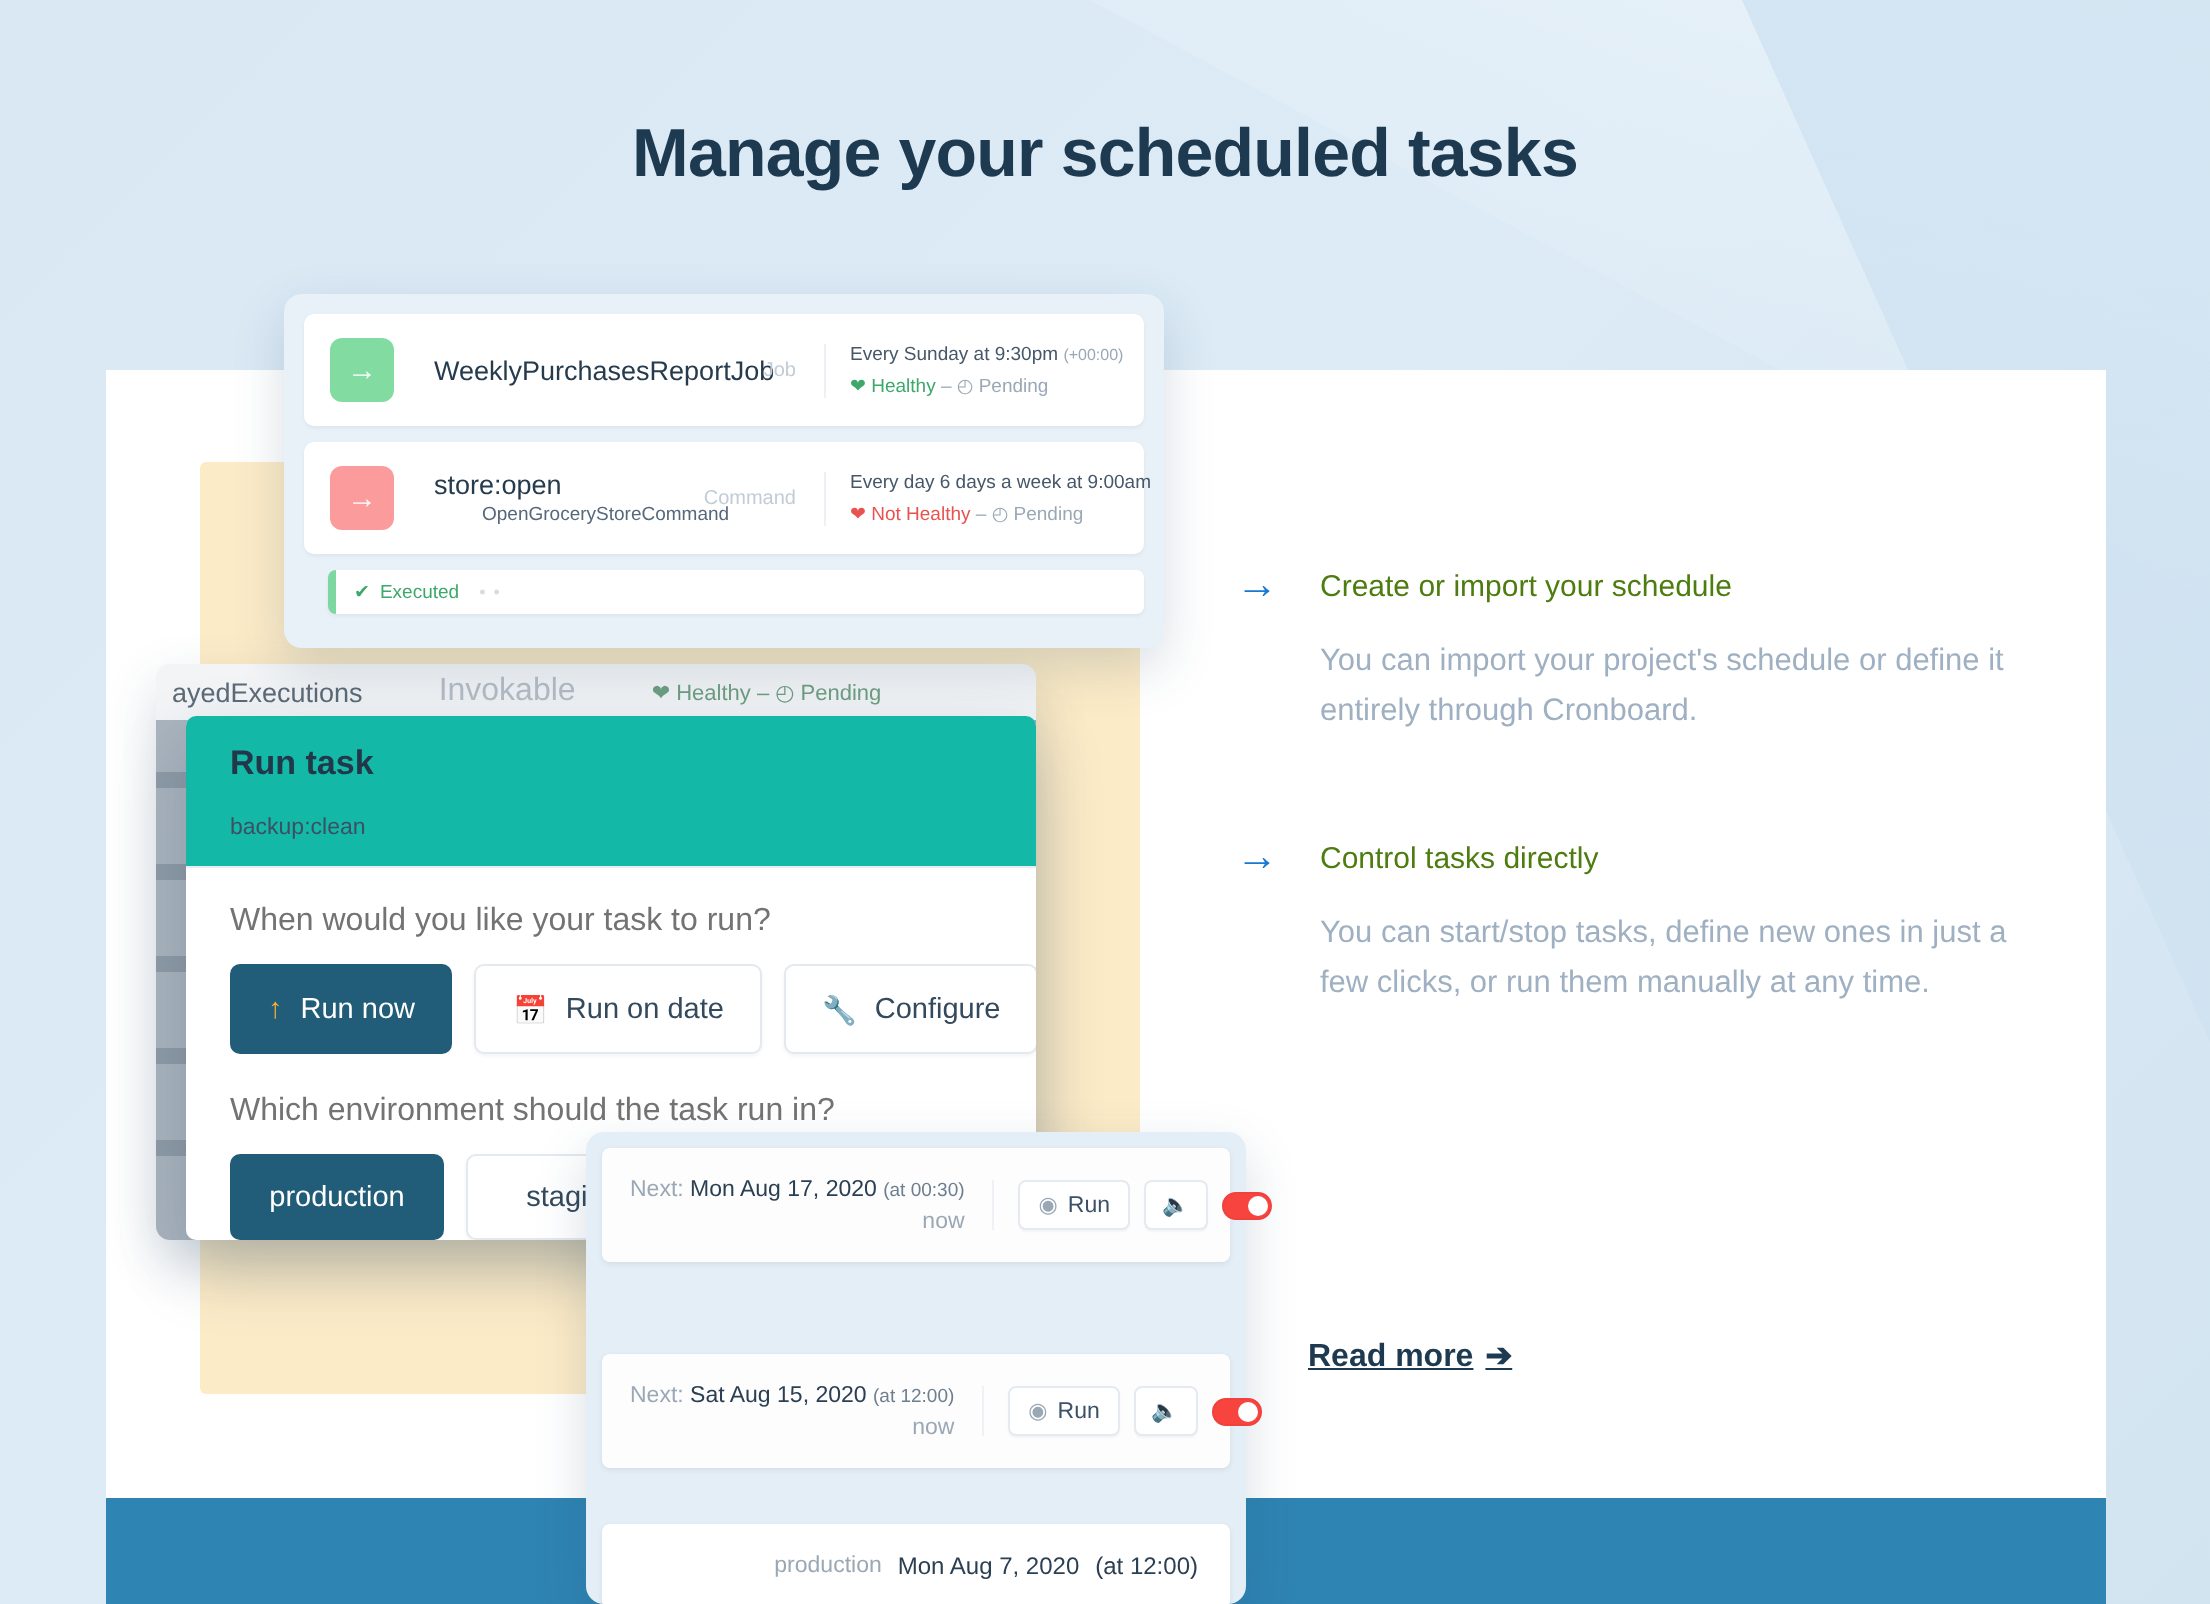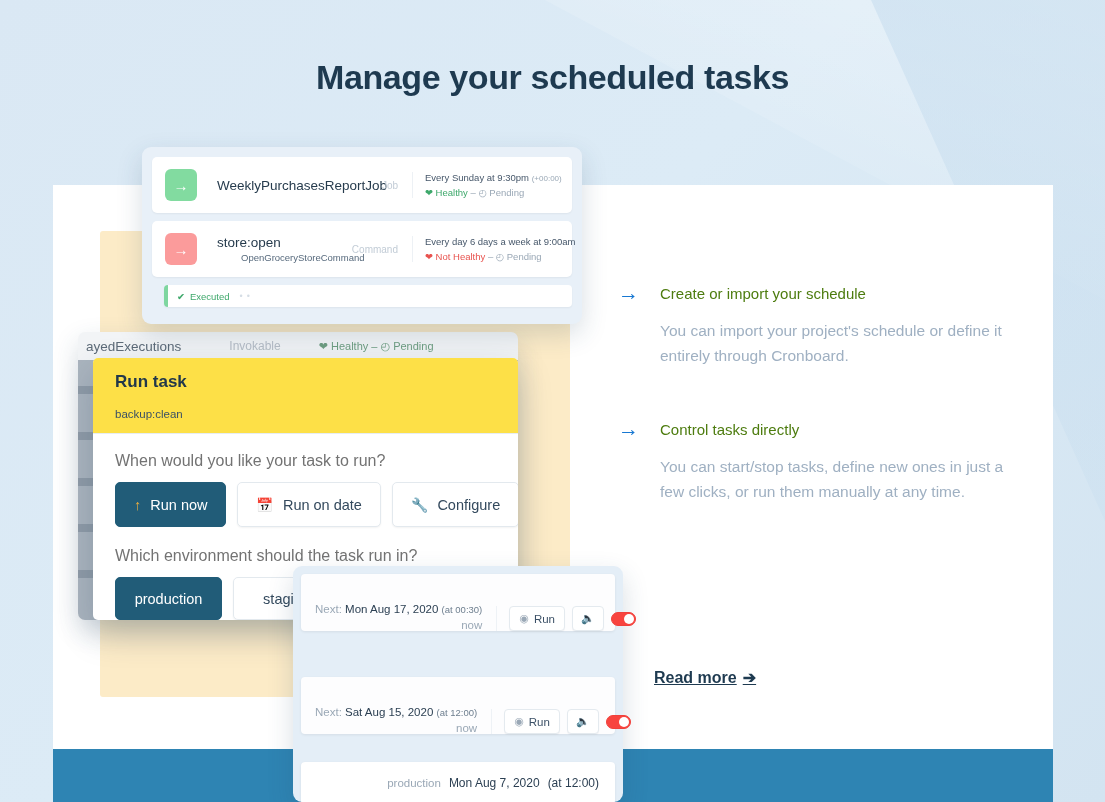--- a/index.html
+++ b/index.html
@@ -164,42 +164,42 @@
     left: 78px; top: 332px; width: 440px; height: 288px;
     background: #f2f4f6; border-radius: 7px; padding: 0;
     overflow: hidden;
   }
   .dash-head {
     height: 28px;
     display: flex; align-items: center;
     color: #5d6b78; font-size: 13.5px;
     padding-left: 8px;
   }
-  .dash-head .dh-invokable { color: #b6bec7; font-size: 12px; margin-left: 48px; }
+  .dash-head .dh-invokable { color: #b6bec7; font-size: 16px; margin-left: 38px; }
   .dash-head .dh-health { color: #6f9f82; font-size: 11px; margin-left: 38px; }
   .dash-sidebar {
     position: absolute; left: 0; top: 28px; width: 20px; bottom: 0;
     background: #aab4be;
   }
   .dash-stripe {
     position: absolute; left: 0; width: 20px; height: 8px;
     background: #8f9ba7;
   }
   .dash-body { position: absolute; left: 20px; top: 28px; right: 0; bottom: 0; background: #9aa5b0; }
   .dash-ghost { position: absolute; background: #c7ced5; border-radius: 3px; }
 
   
   #run-modal {
     left: 93px; top: 358px; width: 425px; height: 262px;
     background: #ffffff; border-radius: 5px;
     box-shadow: 0 14px 34px rgba(30,60,90,0.22);
     overflow: hidden;
   }
   .modal-head {
-    background: #fde047;
+    background: #14b8a6;
     border-bottom: 1px solid #e7edf2;
     padding: 14px 22px 13px;
   }
   .modal-title { font-size: 17px; font-weight: bold; color: #22384a; }
   .modal-sub { font-size: 11.5px; color: #3b5065; margin-top: 16px; }
   .modal-body { padding: 18px 22px 0; }
   .modal-q { font-size: 16px; color: #737373; margin-bottom: 12px; }
   .btn-row { display: flex; gap: 11px; margin-bottom: 20px; }
   .opt-btn {
     height: 45px;
@@ -235,21 +235,21 @@
 
   
   #next-card {
     left: 293px; top: 566px; width: 330px; height: 236px;
     background: #e4eef7; border-radius: 9px; padding: 8px;
   }
   .next-row {
     background: #fdfdfe;
     border-radius: 4px;
     height: 57px;
-    display: flex; align-items: flex-end;
+    display: flex; align-items: center;
     margin-bottom: 24px;
     box-shadow: 0 1px 3px rgba(0,0,0,0.07);
   }
   .next-left { flex: 1 1 auto; padding: 0 14px; text-align: left; }
   .next-line1 { font-size: 11.5px; color: #2b3f52; white-space: nowrap; }
   .next-line1 .lbl { color: #9aa8b6; }
   .next-line1 .paren { color: #6d7e8e; font-size: 9.5px; }
   .next-line2 { font-size: 11.5px; color: #9aa8b6; text-align: right; margin-top: 4px; }
   .next-actions {
     border-left: 1px solid #eef2f6;

